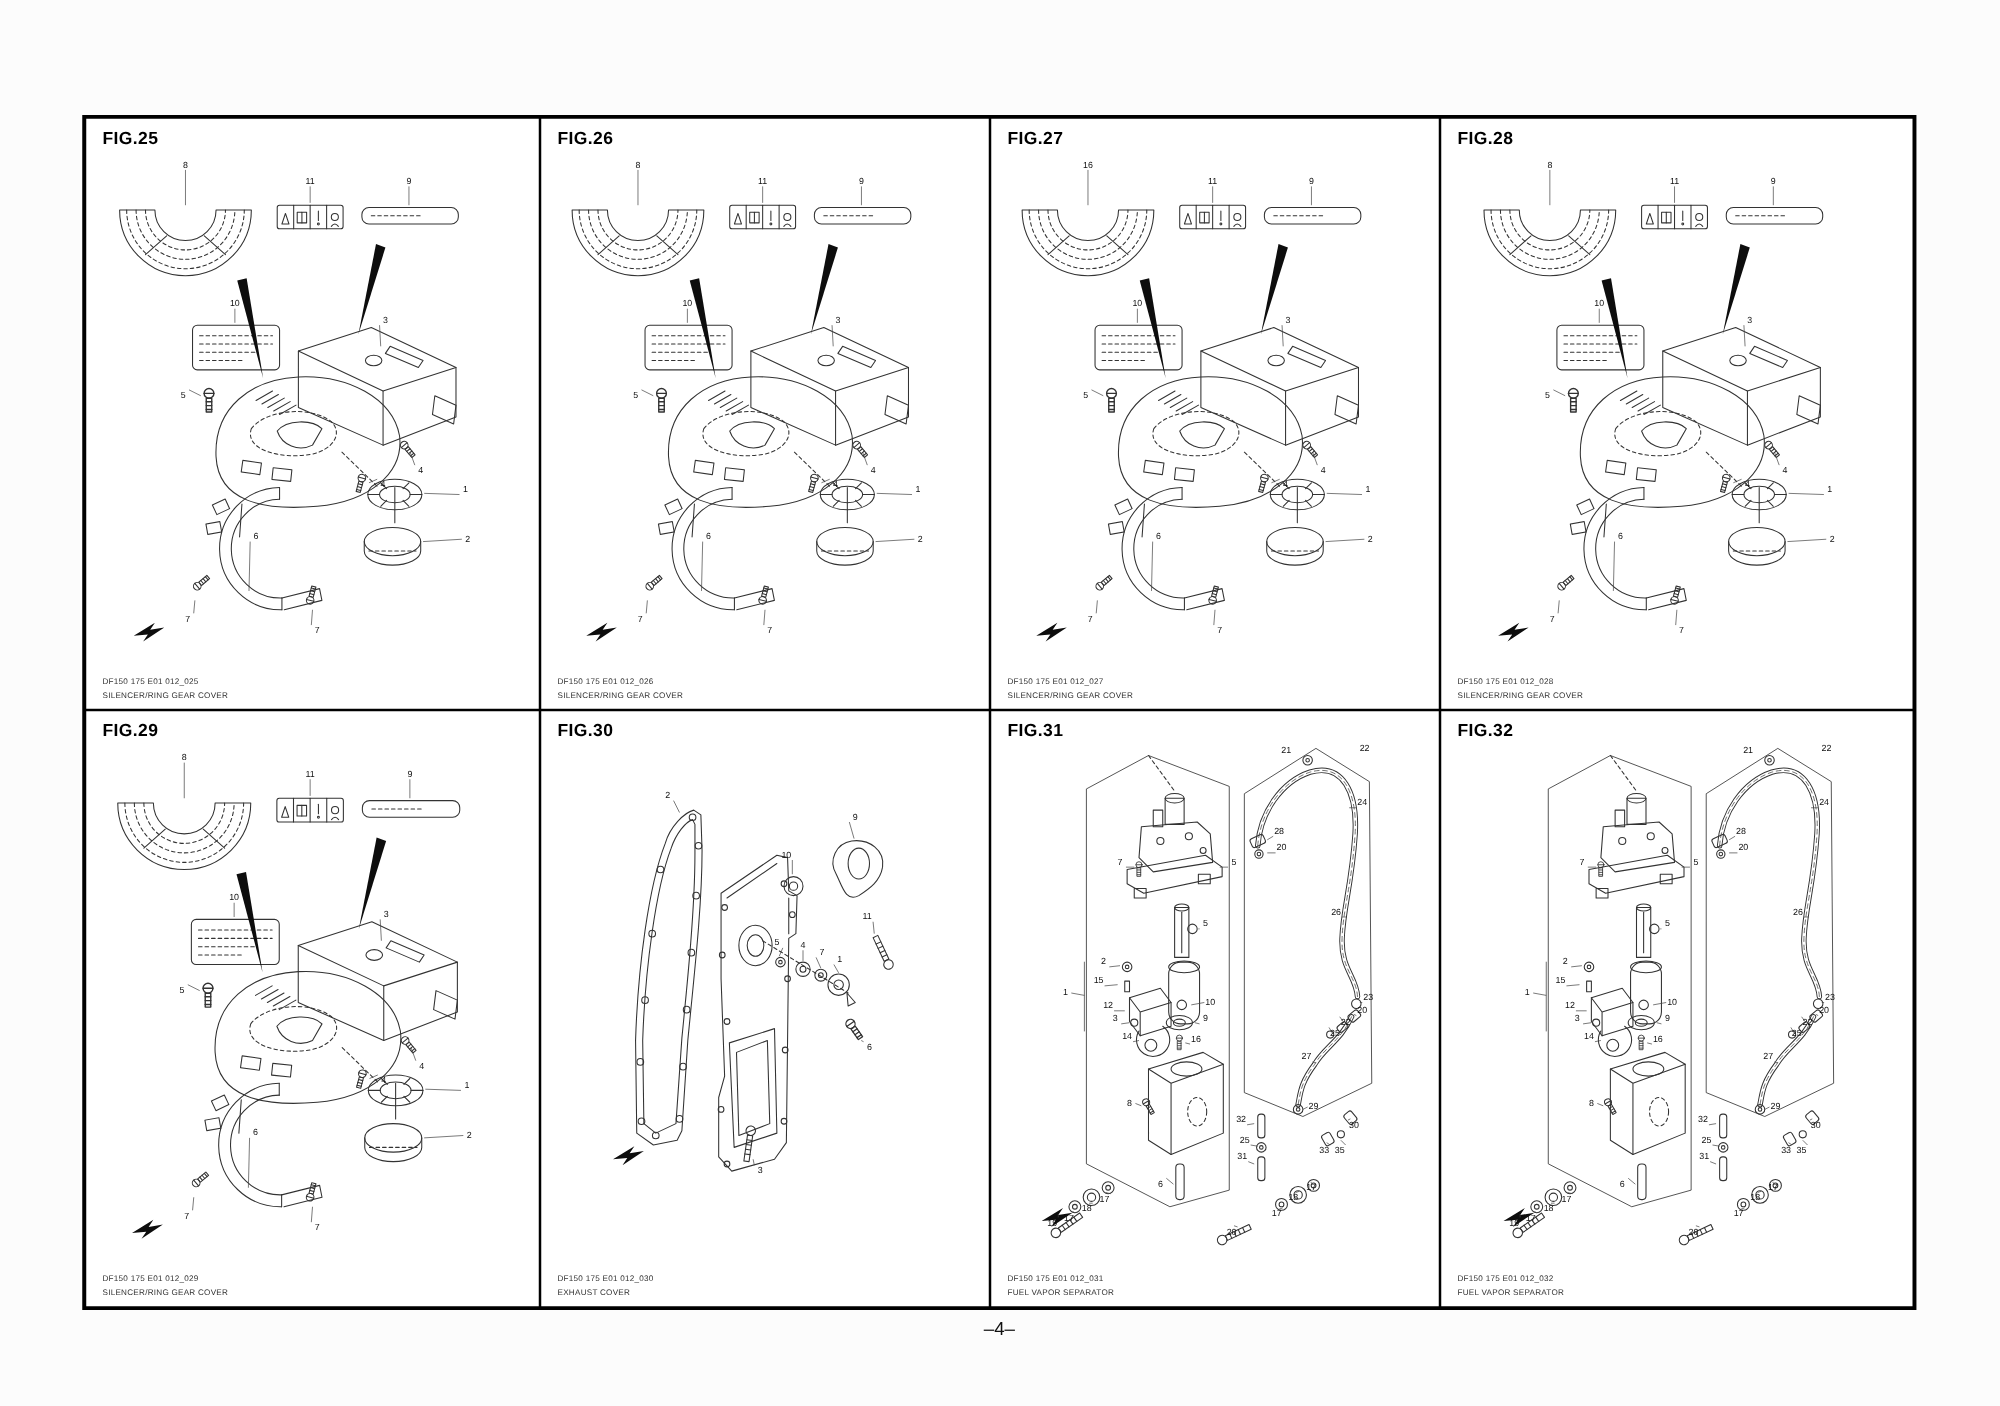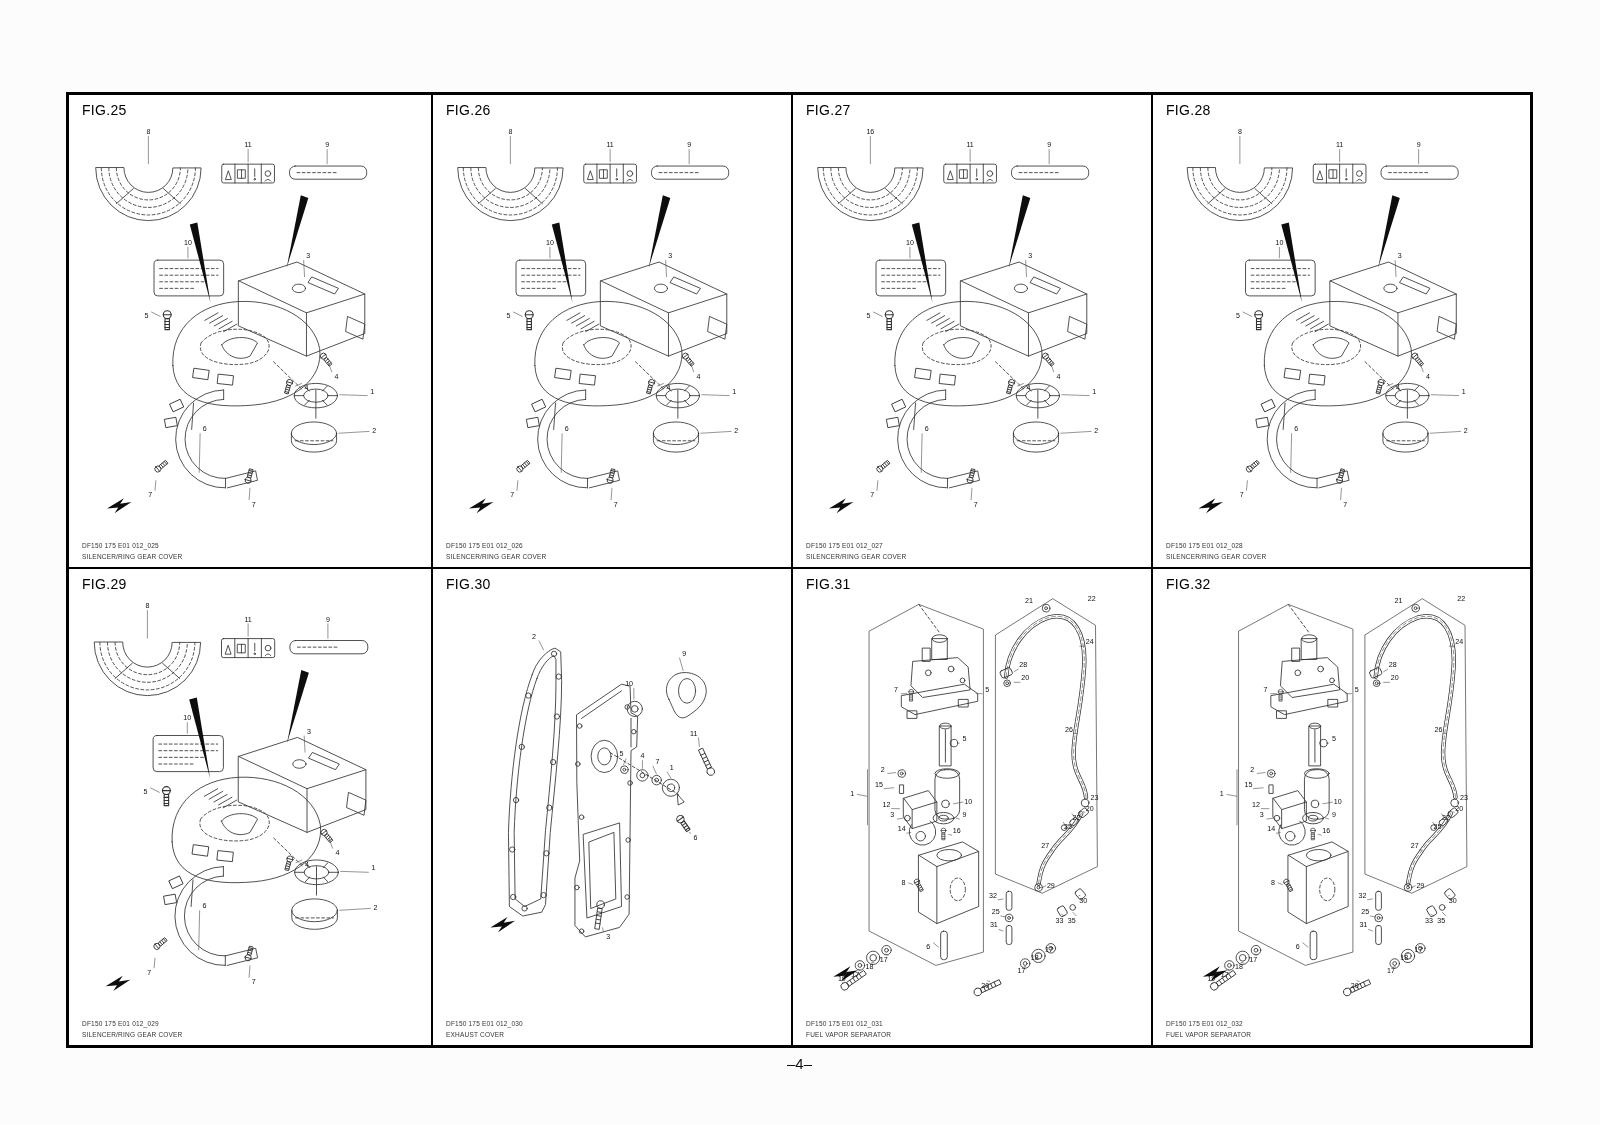--- a/index.html
+++ b/index.html
@@ -1,21 +1,21 @@
 <!DOCTYPE html>
 <html><head>
 <meta charset="utf-8">
 <style>
   html,body{margin:0;padding:0;}
   body{width:1600px;height:1125px;position:relative;background:#fcfcfc;font-family:"Liberation Sans",sans-serif;}
   .sheet{position:absolute;left:66px;top:92px;width:1467px;height:956px;box-sizing:border-box;
          border:3px solid #000;background:#000;display:grid;
          grid-template-columns:362px 358px 358px 1fr;grid-template-rows:472px 1fr;gap:2px;}
   .panel{position:relative;background:#fff;overflow:hidden;}
-  .fig-title{margin:0;position:absolute;top:7px;left:13px;font-size:14px;font-weight:400;letter-spacing:.3px;color:#000;}
+  .fig-title{margin:0;position:absolute;top:7px;left:13px;font-size:14px;font-weight:700;letter-spacing:.3px;color:#000;}
   .drawing{position:absolute;left:0;top:24px;width:100%;height:calc(100% - 58px);}
   .caption{position:absolute;left:13px;bottom:5px;font-size:6.5px;color:#333;line-height:1.7;letter-spacing:.2px;}
   .page-num{position:absolute;left:66px;top:1055px;width:1467px;text-align:center;font-size:15px;color:#111;}
   .co-n{font-size:7.5px;font-family:"Liberation Sans",sans-serif;text-anchor:middle;fill:#111;stroke:none;}
   .leader{stroke:#444;stroke-width:.6;}
   .defs-holder{position:absolute;width:0;height:0;overflow:hidden;}
 </style>
 </head>
 <body>
 

